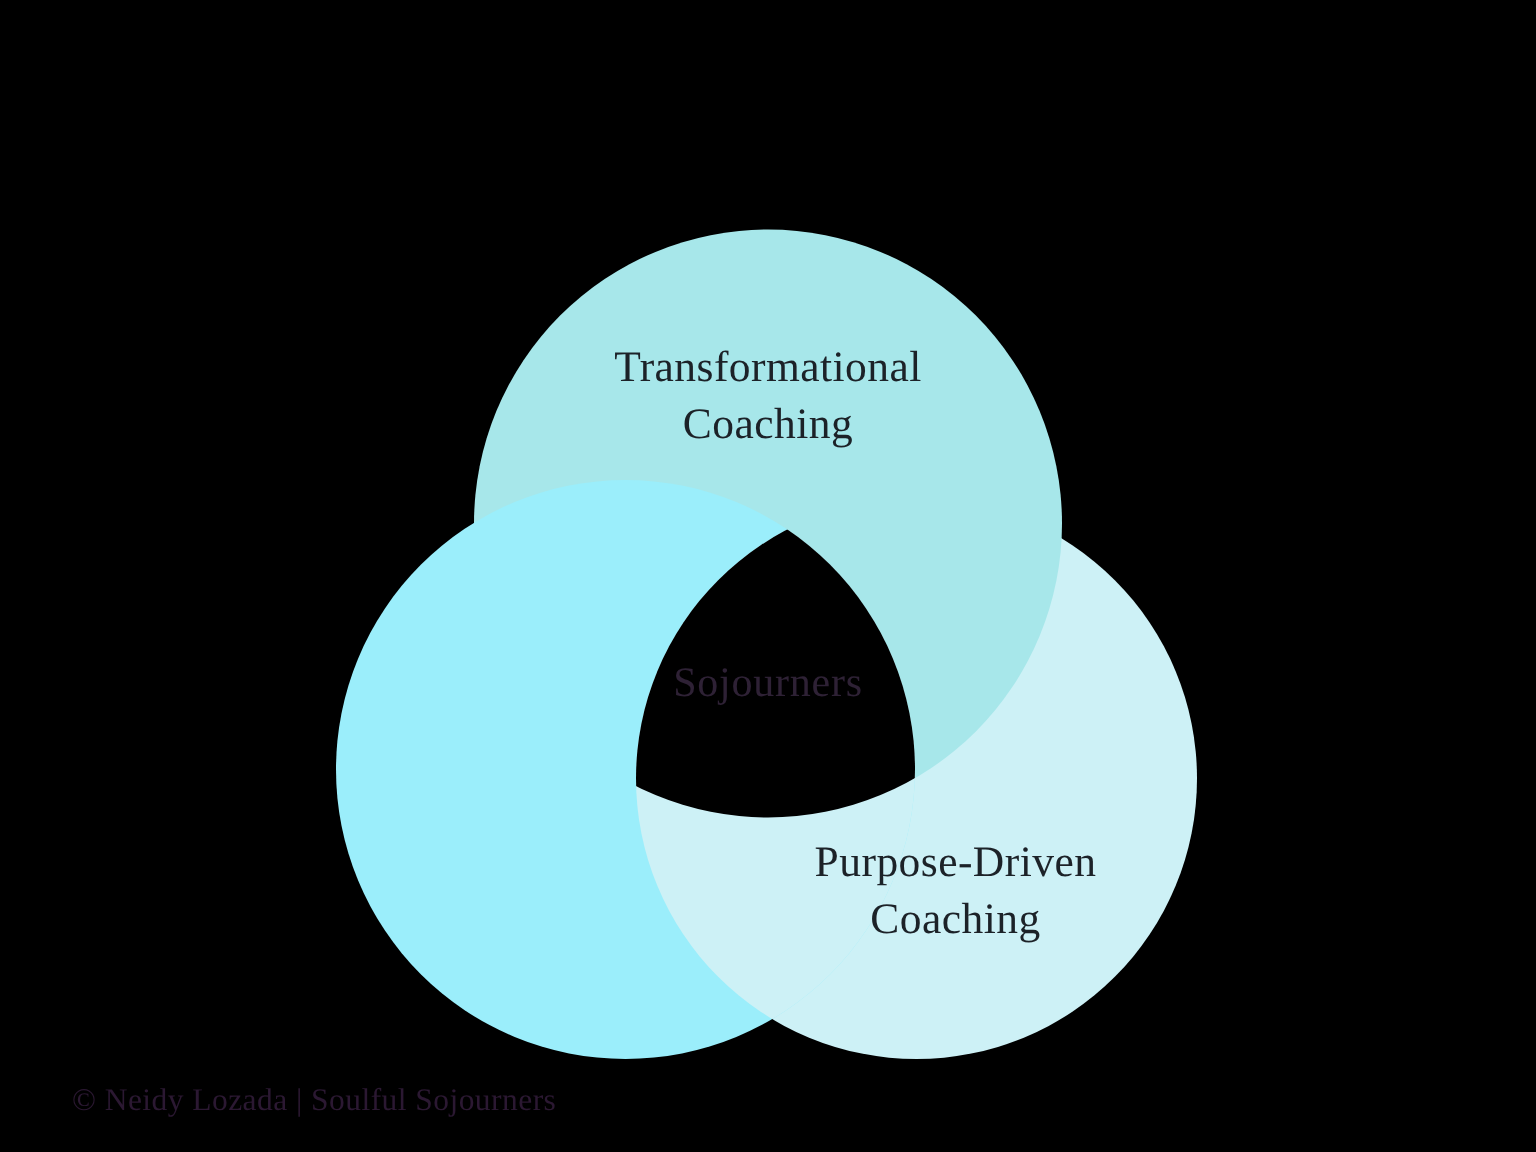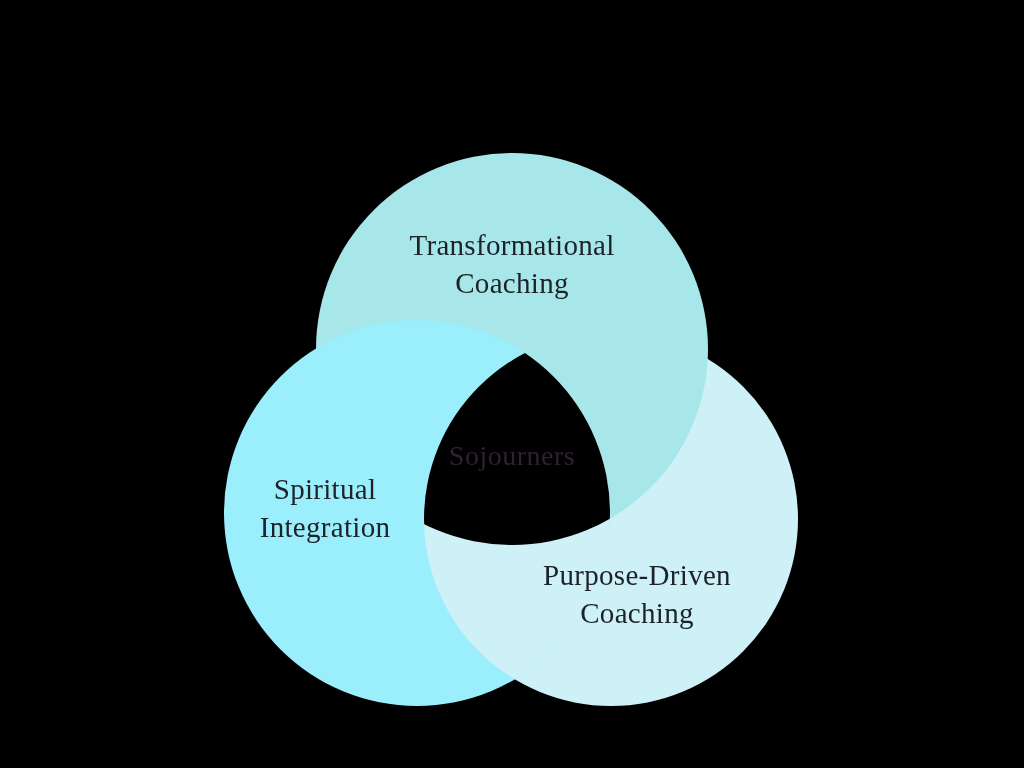--- a/index.html
+++ b/index.html
@@ -74,22 +74,21 @@
 
       <g clip-path="url(#clipTop)">
         <circle cx="611" cy="519" r="187" fill="#000000"></circle>
       </g>
     </g>
   </svg>
 
   <div class="circle-label" style="left: 512px; top: 226px; color: rgb(28, 34, 40);">Transformational
 Coaching</div>
 
-  <div class="circle-label" style="left: 325px; top: 470px; color: rgb(28, 34, 40);">Spiritual
-Integration</div>
 
   <div class="circle-label" style="left: 637px; top: 556px; color: rgb(28, 34, 40); text-align: center;">Purpose-Driven
 Coaching</div>
 
   <div class="center-label" style="left: 512px; top: 437px; color: rgb(46, 33, 53);">Sojourners</div>
 
+  <div class="footer-credit" style="color: rgb(43, 24, 50);">© Neidy Lozada | Soulful Sojourners</div>
 
 </div>
 
 </body></html>

